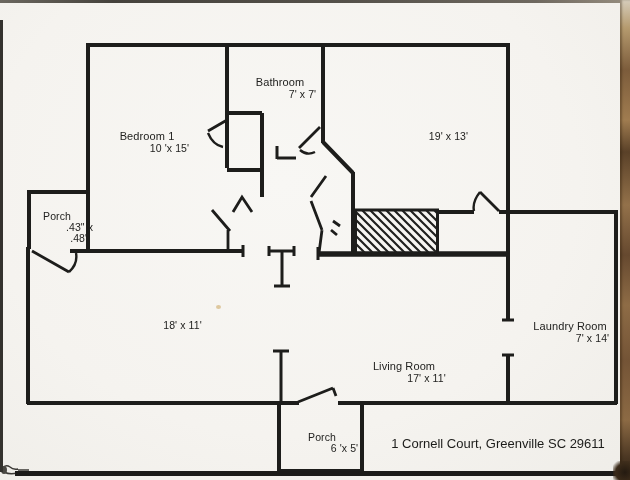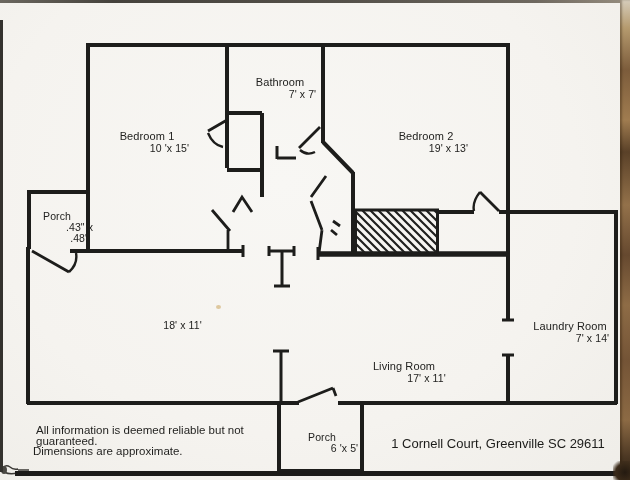--- a/index.html
+++ b/index.html
@@ -100,21 +100,20 @@
     <div class="rm-name">Bathroom</div>
     <div class="rm-dims">7' x 7'</div>
   </div>
 
   <div class="label" style="left:87px;top:131px;width:120px;">
     <div class="rm-name">Bedroom 1</div>
     <div class="rm-dims">10 'x 15'</div>
   </div>
 
   <div class="label" style="left:366px;top:131px;width:120px;">
-    <div class="rm-name">Bedroom 2</div>
     <div class="rm-dims">19' x 13'</div>
   </div>
 
   <div class="label small" style="left:17px;top:211px;width:80px;">
     <div class="rm-name">Porch</div>
     <div class="rm-dims">.43" x .48"</div>
   </div>
 
   <div class="label" style="left:80px;top:320px;width:160px;">
     <div class="rm-dims">18' x 11'</div>
@@ -128,24 +127,20 @@
   <div class="label" style="left:510px;top:321px;width:120px;">
     <div class="rm-name">Laundry Room</div>
     <div class="rm-dims">7' x 14'</div>
   </div>
 
   <div class="label small" style="left:282px;top:432px;width:80px;">
     <div class="rm-name">Porch</div>
     <div class="rm-dims">6 'x 5'</div>
   </div>
 
-  <div class="disclaimer">
-    <div class="l1">All information is deemed reliable but not guaranteed.</div>
-    <div class="l2">Dimensions are approximate.</div>
-  </div>
 
   <div class="address">1 Cornell Court, Greenville SC 29611</div>
 
   <div class="edge-top"></div>
   <div class="edge-left"></div>
   <div class="edge-bottom"></div>
   <div class="edge-right"></div>
   <div class="corner-blot"></div>
   <div class="speck"></div>
 

